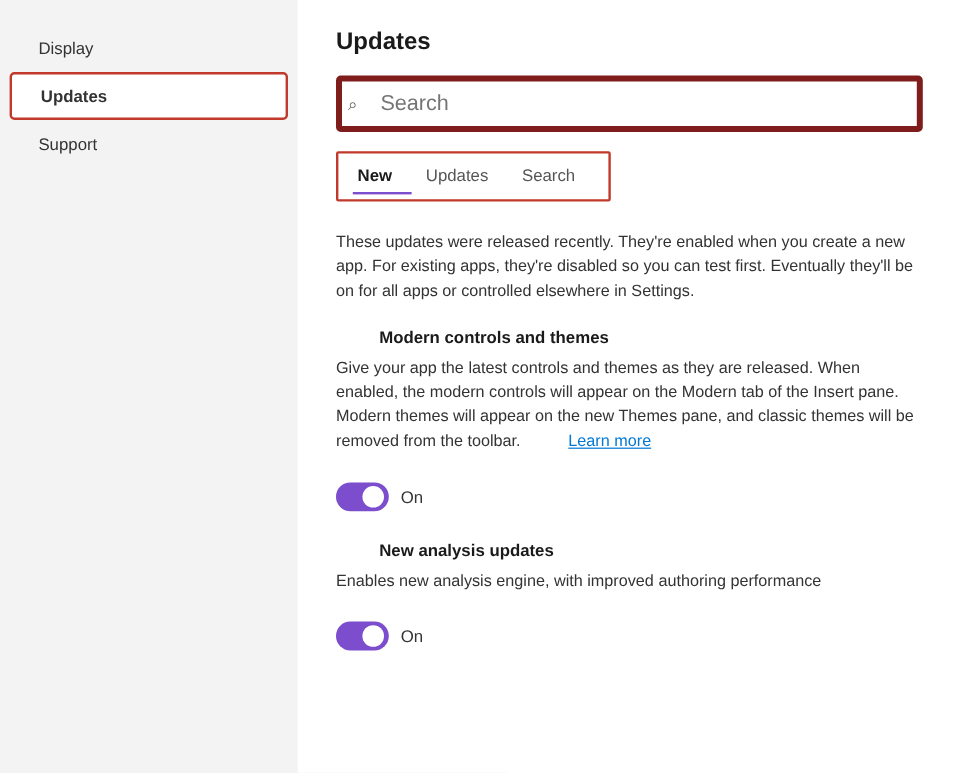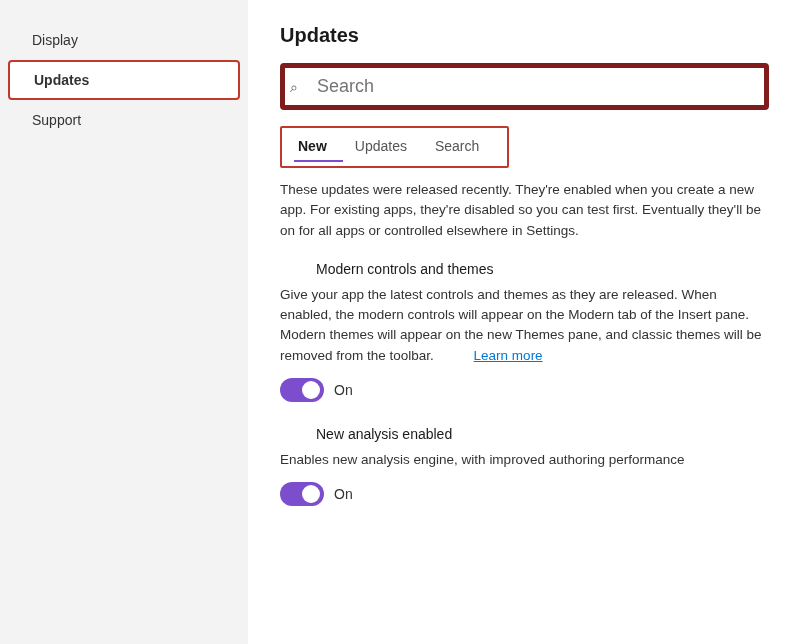--- a/index.html
+++ b/index.html
@@ -75,21 +75,21 @@
       border-radius: 4px;
       font-size: 18px;
       color: #333;
       outline: none;
     }
 
     
     .tabs {
       display: flex;
       gap: 0;
-      margin-bottom: 12px;
+      margin-bottom: 24px;
       border: 2px solid #c0392b;
       border-radius: 2px;
       width: fit-content;
       padding: 6px 12px 4px 12px;
     }
     .tab {
       padding: 4px 16px 6px 4px;
       cursor: pointer;
       font-size: 14px;
       color: #555;
@@ -112,21 +112,21 @@
       margin-bottom: 20px;
       max-width: 490px;
     }
 
     
     .feature-section {
       margin-bottom: 24px;
     }
     .feature-title {
       font-size: 14px;
-      font-weight: 400;
+      font-weight: 700;
       color: #1a1a1a;
       margin-bottom: 8px;
       padding-left: 36px;
     }
     .feature-description {
       font-size: 13.5px;
       color: #333;
       line-height: 1.5;
       max-width: 490px;
       margin-bottom: 10px;
@@ -136,21 +136,21 @@
       text-decoration: underline;
       cursor: pointer;
       margin-left: 36px;
     }
 
     
     .toggle-row {
       display: flex;
       align-items: center;
       gap: 10px;
-      margin-top: 12px;
+      margin-top: 24px;
     }
     .toggle {
       position: relative;
       width: 44px;
       height: 24px;
       cursor: pointer;
     }
     .toggle input {
       opacity: 0;
       width: 0;
@@ -227,21 +227,21 @@
     <div class="toggle-row">
       <label class="toggle">
         <input type="checkbox" checked="" style="">
         <span class="toggle-slider"></span>
       </label>
       <span class="toggle-label">On</span>
     </div>
   </div>
 
   <div class="feature-section">
-    <div class="feature-title">New analysis enabled</div>
+    <div class="feature-title">New analysis updates</div>
     <p class="feature-description">Enables new analysis engine, with improved authoring performance</p>
     <div class="toggle-row">
       <label class="toggle">
         <input type="checkbox" checked="" style="">
         <span class="toggle-slider"></span>
       </label>
       <span class="toggle-label">On</span>
     </div>
   </div>
 </main>

